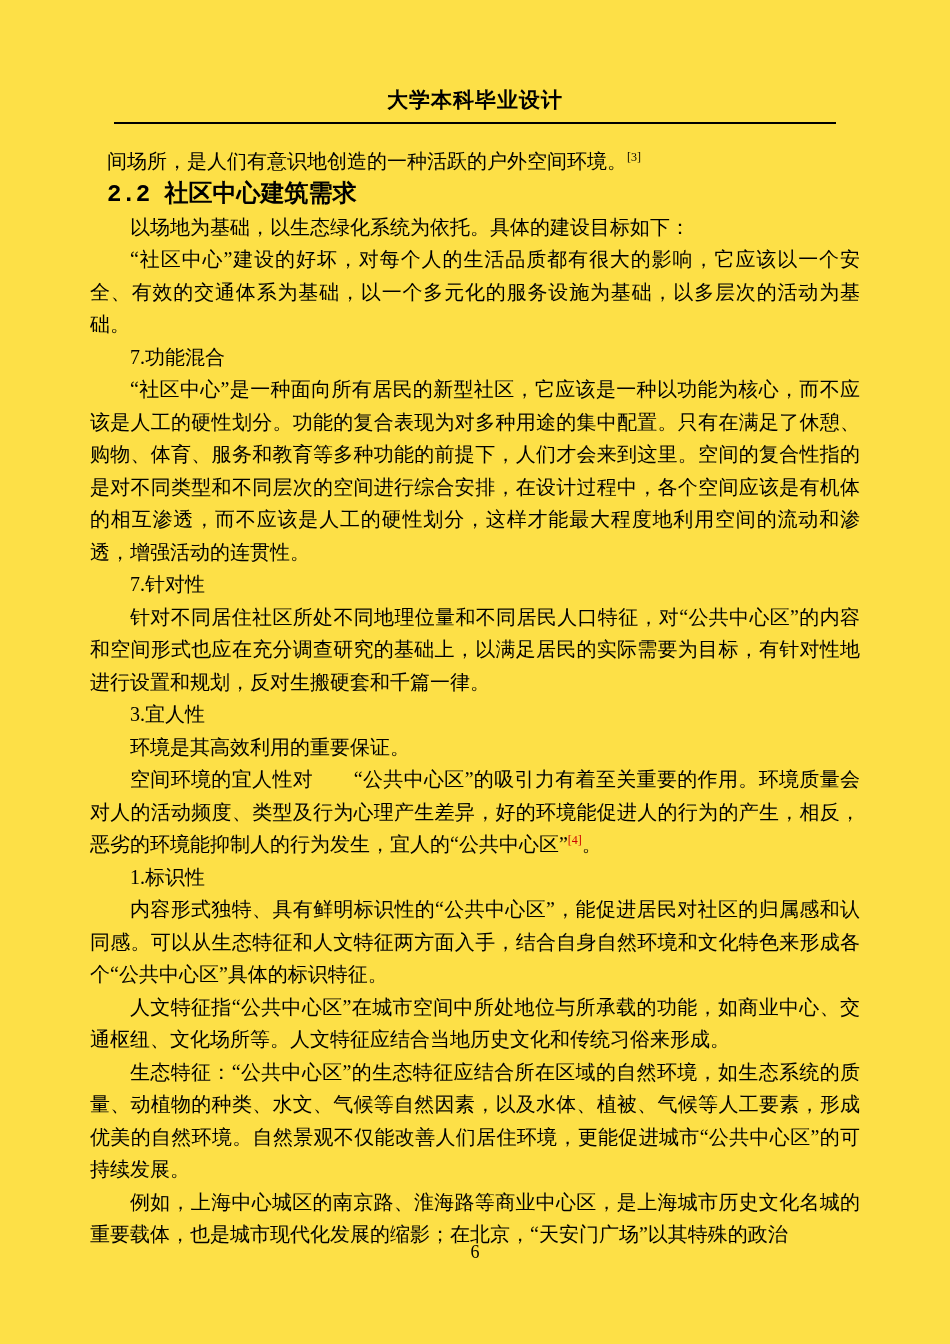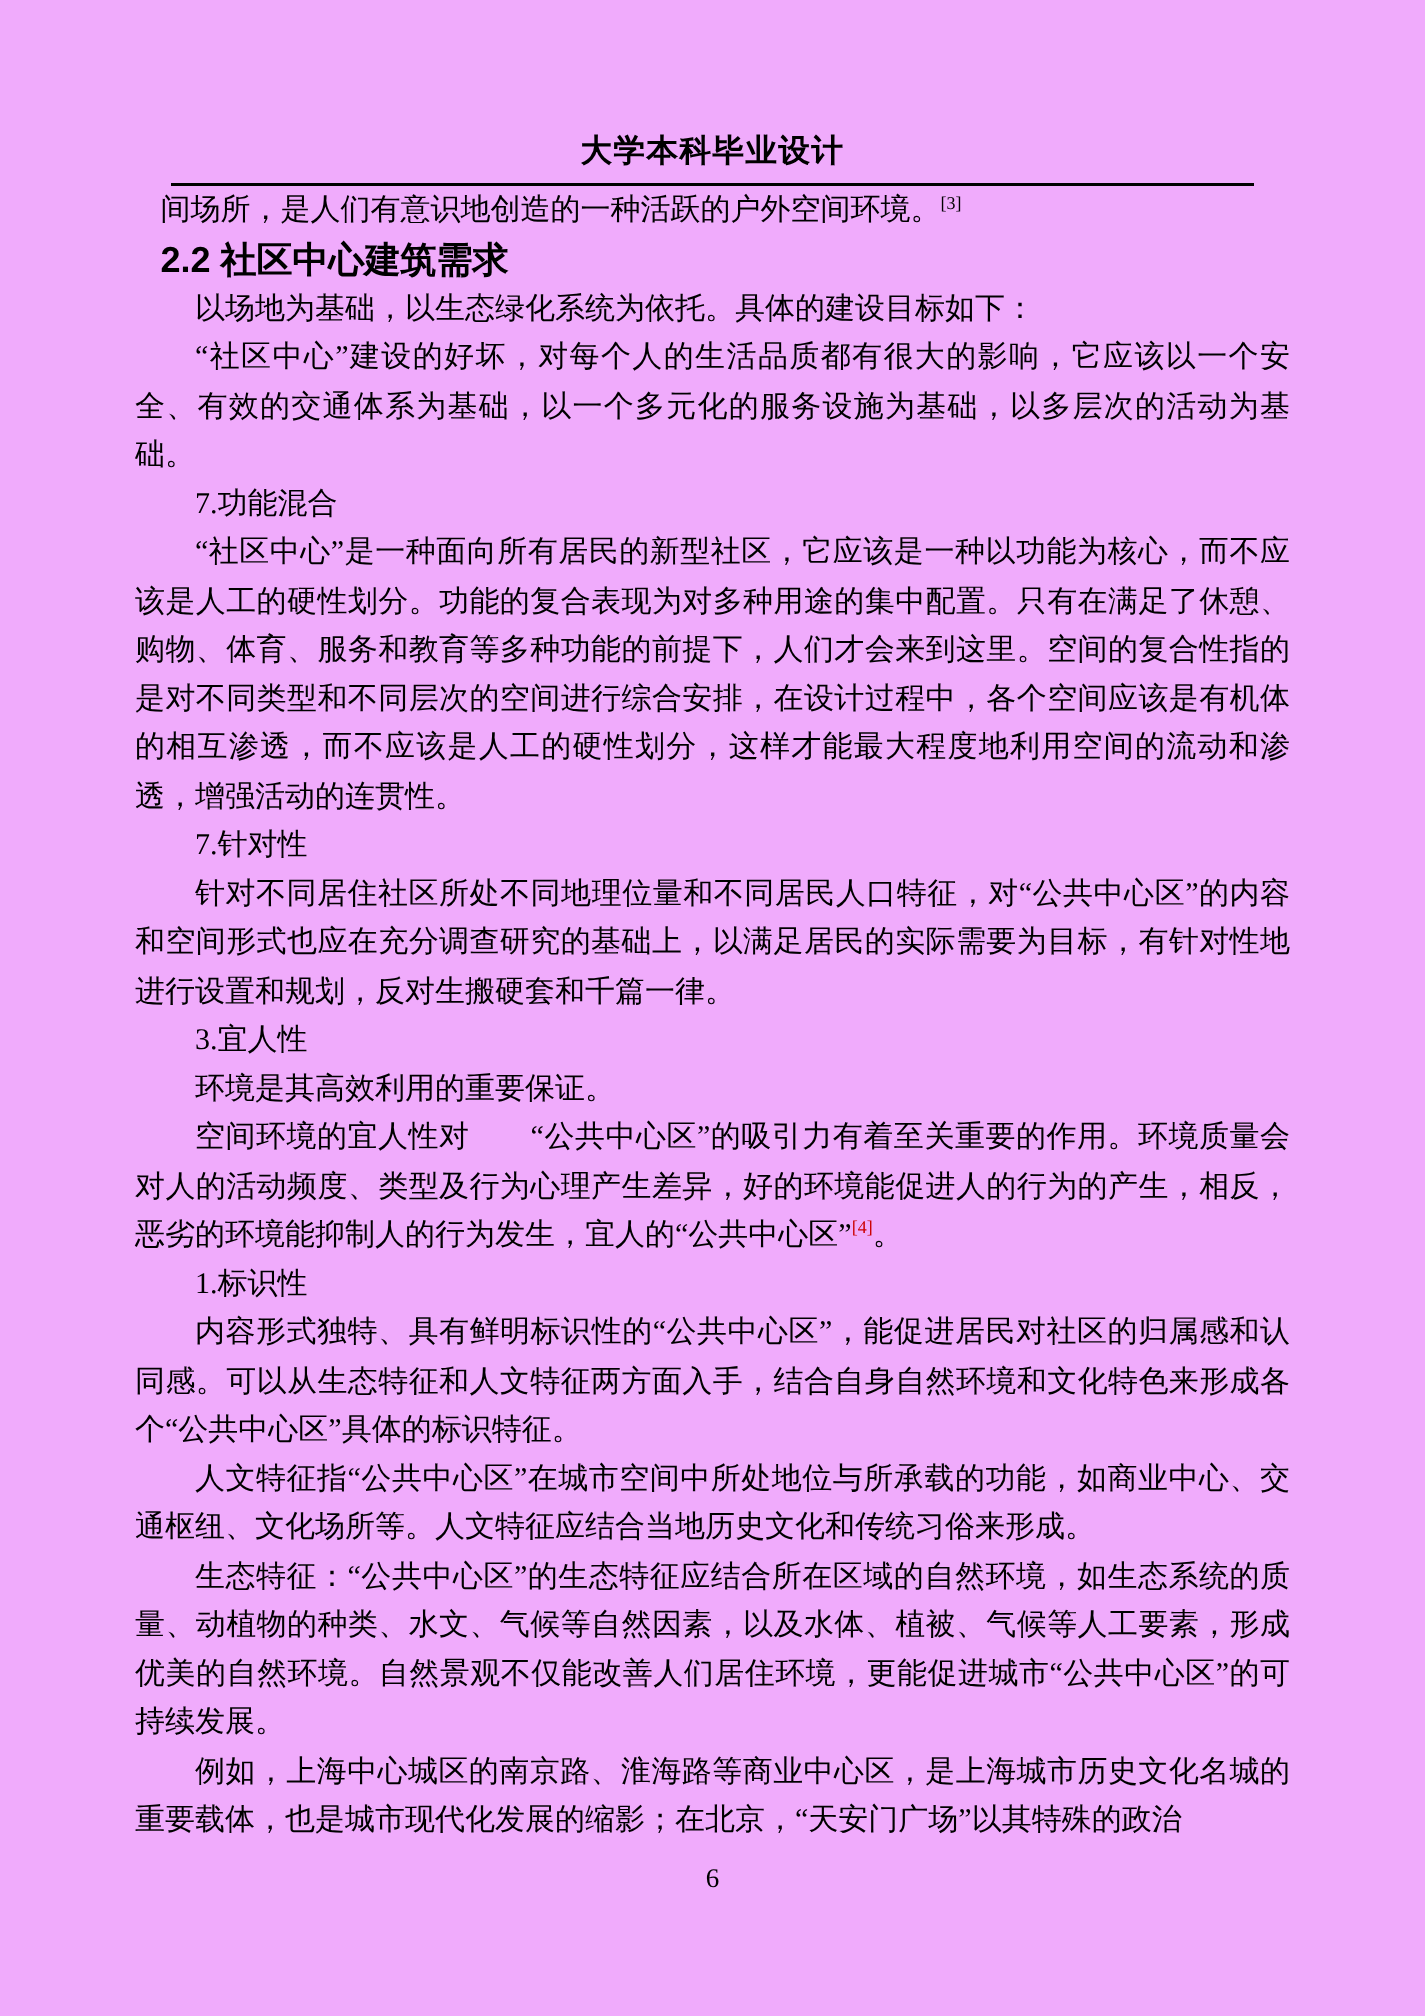--- a/index.html
+++ b/index.html
@@ -2,50 +2,50 @@
 <html><head>
 <meta charset="utf-8">
 <style>
   * { margin: 0; padding: 0; box-sizing: border-box; }
   html, body { background: #e8e8e8; }
   .page {
     position: relative;
     width: 950px;
     height: 1344px;
     margin: 0 auto;
-    background: #f0abfc;
+    background: #fde047;
     color: #000000;
     font-family: "Liberation Serif", "DejaVu Serif", serif;
     overflow: hidden;
   }
   .running-header {
     margin: 0 114px;
     padding-top: 86px;
     padding-bottom: 8px;
     border-bottom: 2.5px solid #000000;
     text-align: center;
   }
   .running-header .header-text {
     font-family: "Liberation Sans", "DejaVu Sans", sans-serif;
     font-weight: bold;
     font-size: 21px;
     letter-spacing: 1px;
   }
   .doc-body {
     margin: 0 90px;
-    padding-top: 0;
+    padding-top: 21px;
     font-size: 20px;
     line-height: 32.5px;
     text-align: justify;
   }
   .para { text-indent: 2em; }
   .para.no-indent { text-indent: 0; }
   .offset { padding-left: 17px; }
   .section-heading {
-    font-family: Liberation Sans, sans-serif;
+    font-family: Liberation Mono, monospace;
     font-weight: bold;
     font-size: 24px;
     line-height: 33px;
     text-align: left;
     padding-left: 17px;
   }
   .sup {
     font-size: 12px;
     line-height: 0;
     position: relative;

